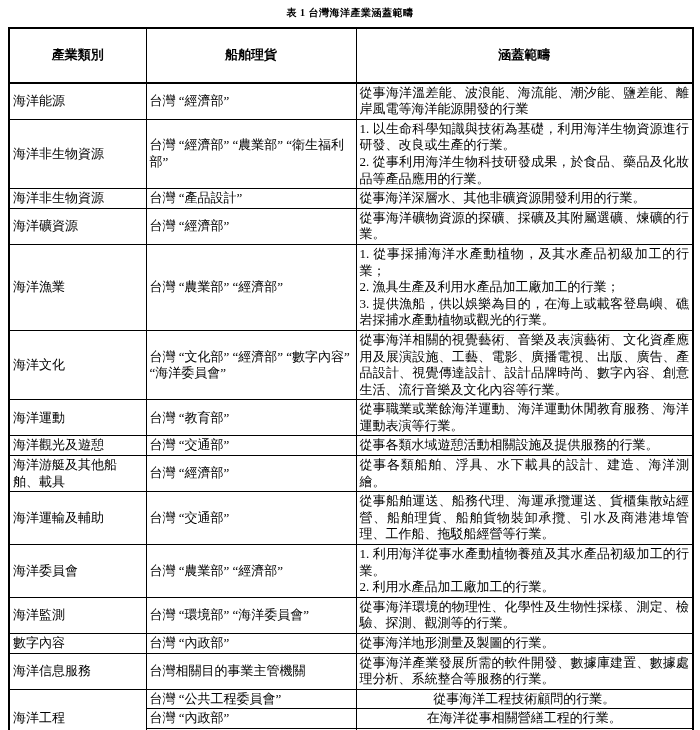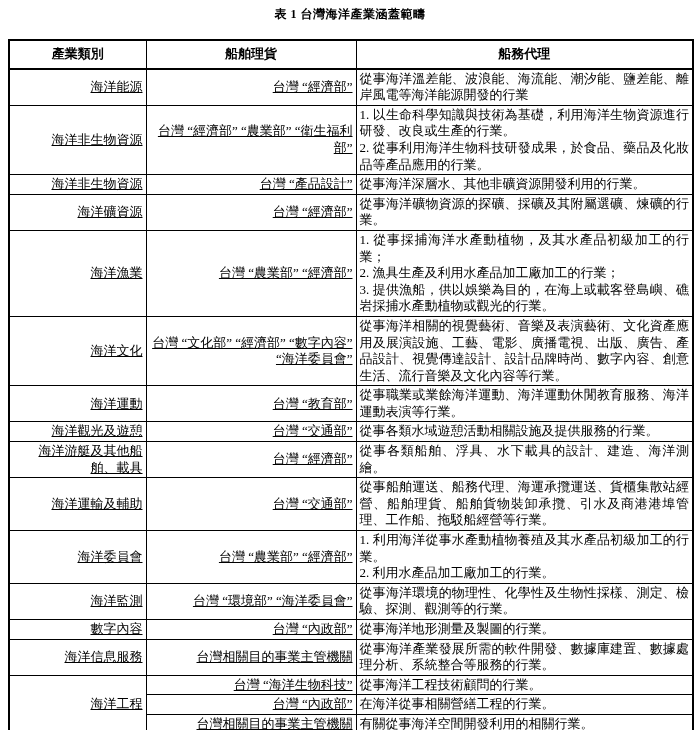--- a/index.html
+++ b/index.html
@@ -13,22 +13,22 @@
     font-family: "Liberation Serif", "DejaVu Serif", serif;
     color: #000;
     overflow: hidden;
   }
   .page {
     padding: 4px 8px 0 8px;
   }
   .title {
     text-align: center;
     font-weight: bold;
-    font-size: 12px;
-    margin: 2px 0 16px 0;
+    font-size: 10px;
+    margin: 2px 0 7px 0;
     letter-spacing: 0.5px;
   }
   table.main {
     border-collapse: collapse;
     table-layout: fixed;
     width: 684px;
     border: 2px solid #000;
   }
   col.c1 { width: 137px; }
   col.c2 { width: 210px; }
@@ -37,54 +37,53 @@
     border: 1px solid #000;
     font-size: 13px;
     line-height: 16.6px;
     padding: 1px 3px;
     vertical-align: middle;
   }
   thead th {
     font-weight: bold;
     text-align: center;
     border-bottom: 2px solid #000;
-    padding: 5px 3px;
+    padding: 18px 3px;
   }
   td.cat, td.auth {
-    text-align: right;
-    text-decoration: underline;
+    text-align: left;
   }
   td.scope {
     text-align: justify;
     text-justify: inter-ideograph;
     white-space: pre-line;
   }
   td.scope.center {
-    text-align: left;
+    text-align: center;
     white-space: normal;
   }
 </style>
 </head>
 <body>
 
 <div class="page">
 
   <div class="title">表 1 台灣海洋產業涵蓋範疇</div>
 
   <table class="main">
     <colgroup>
       <col class="c1">
         <col class="c2">
         <col class="c3">
     </colgroup>
     <thead>
       <tr>
         <th>產業類別</th>
         <th>船舶理貨</th>
-        <th>船務代理</th>
+        <th>涵蓋範疇</th>
       </tr>
     </thead>
     <tbody>
       <tr>
         <td class="cat">海洋能源</td>
         <td class="auth">台灣 “經濟部”</td>
         <td class="scope">從事海洋溫差能、波浪能、海流能、潮汐能、鹽差能、離岸風電等海洋能源開發的行業</td>
       </tr>
       <tr>
         <td class="cat">海洋非生物資源</td>
@@ -150,21 +149,21 @@
         <td class="auth">台灣 “內政部”</td>
         <td class="scope">從事海洋地形測量及製圖的行業。</td>
       </tr>
       <tr>
         <td class="cat">海洋信息服務</td>
         <td class="auth">台灣相關目的事業主管機關</td>
         <td class="scope">從事海洋產業發展所需的軟件開發、數據庫建置、數據處理分析、系統整合等服務的行業。</td>
       </tr>
       <tr>
         <td class="cat" rowspan="3">海洋工程</td>
-        <td class="auth">台灣 “海洋生物科技”</td>
+        <td class="auth">台灣 “公共工程委員會”</td>
         <td class="scope center">從事海洋工程技術顧問的行業。</td>
       </tr>
       <tr>
         <td class="auth">台灣 “內政部”</td>
         <td class="scope center">在海洋從事相關營繕工程的行業。</td>
       </tr>
       <tr>
         <td class="auth">台灣相關目的事業主管機關</td>
         <td class="scope center">有關從事海洋空間開發利用的相關行業。</td>
       </tr>

